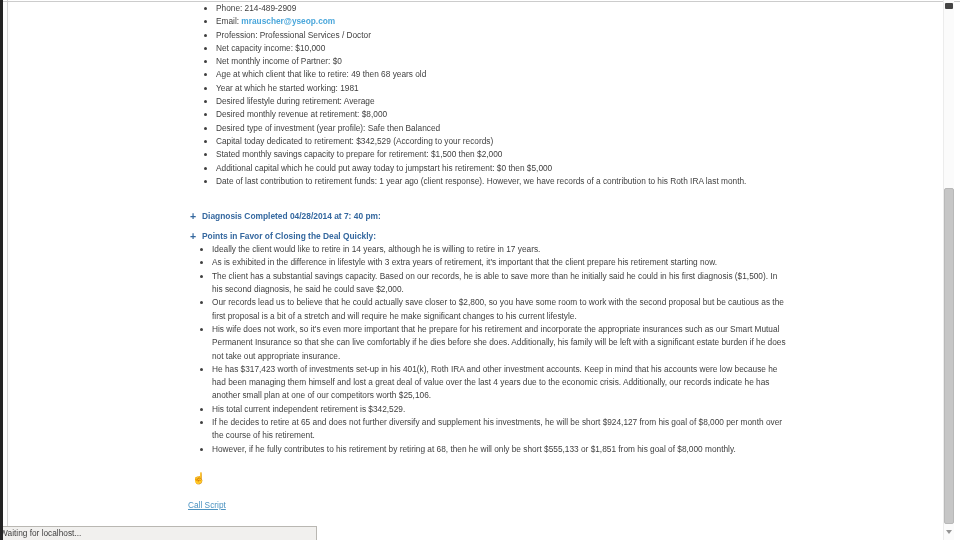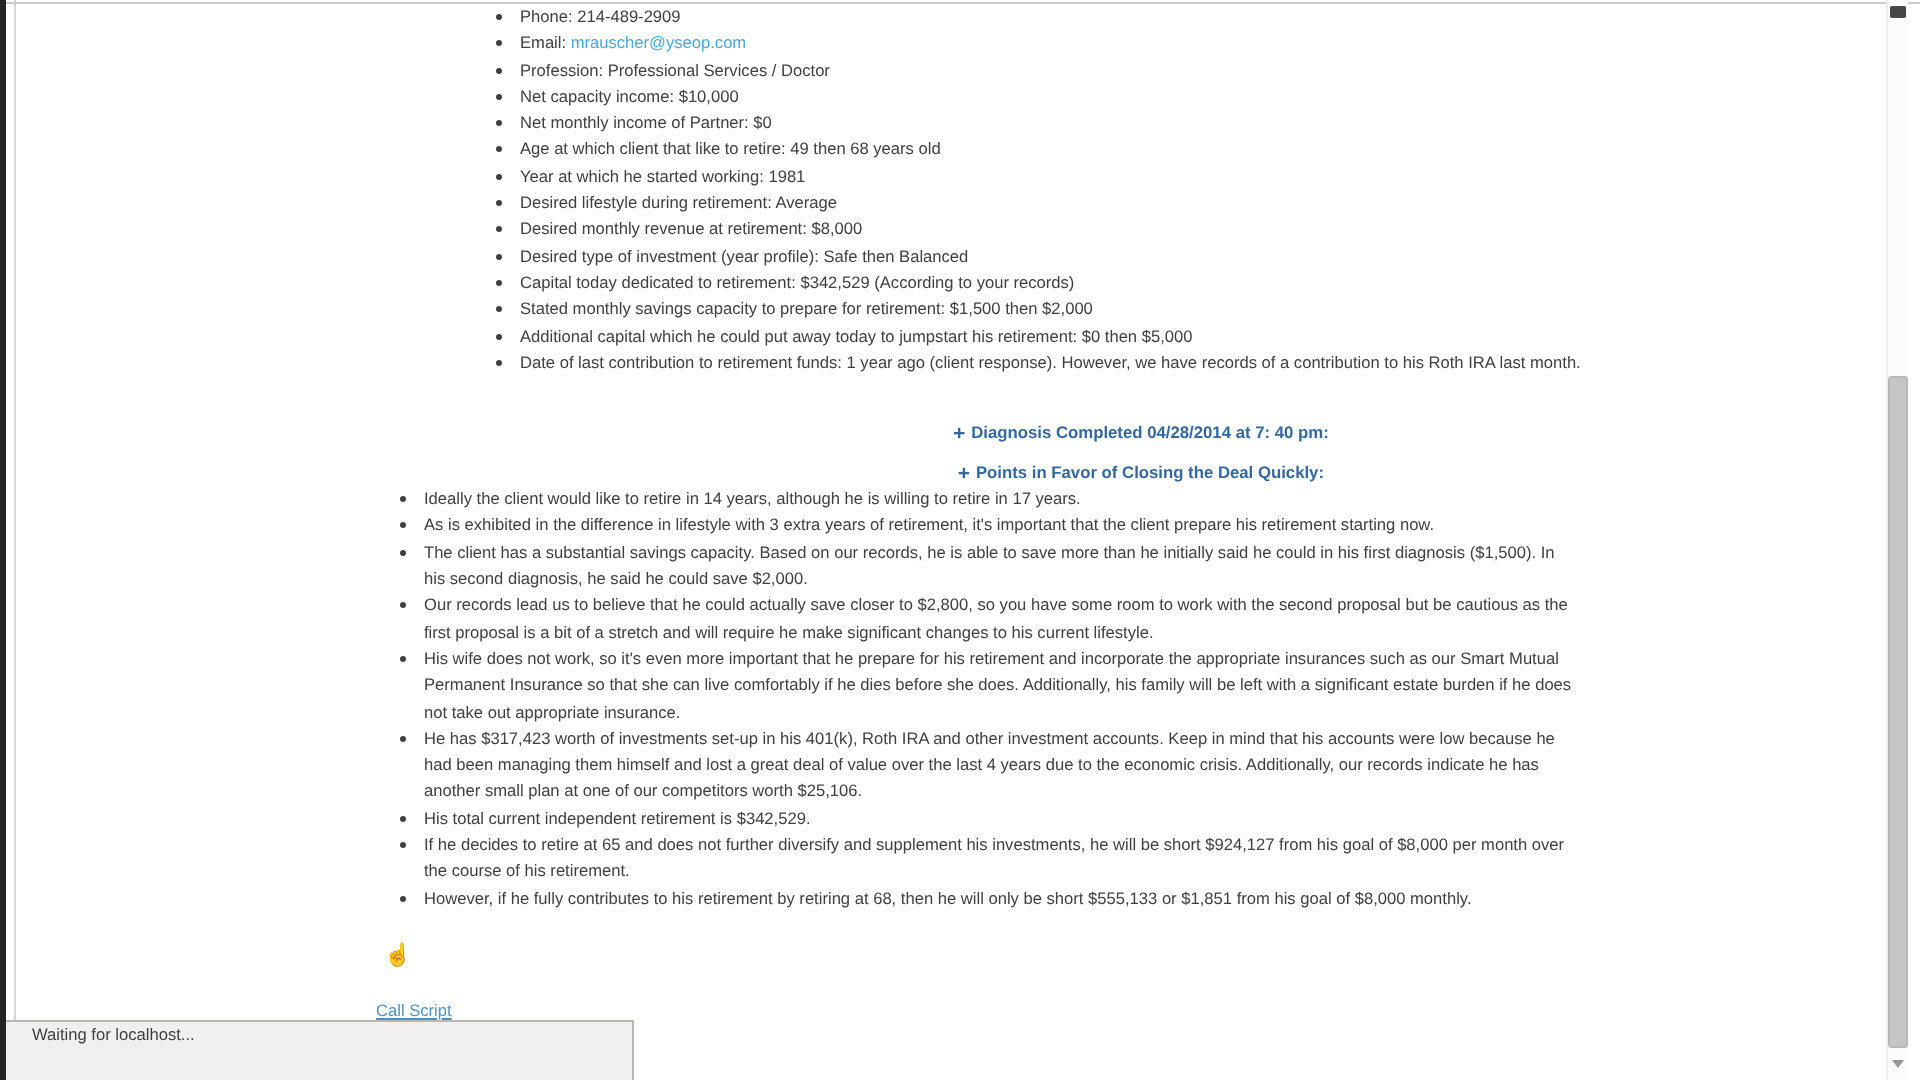--- a/index.html
+++ b/index.html
@@ -14,47 +14,47 @@
   .frame-line-left { position:absolute; left:7px; top:0; width:1px; height:540px; background:#d6d6d6; z-index:2; }
   .frame-line-top  { position:absolute; left:0; top:1px; width:960px; height:1px; background:#cccccc; z-index:2; }
 
   
   .content {
     position:absolute; left:188px; top:2px; width:760px;
     font-size:8.3px; line-height:13.3px; color:#3f3f3f;
   }
   ul { margin:0; list-style:disc; }
   #client-list { padding:0 0 0 28px; width:700px; }
-  #client-list li { line-height:13.3px;margin-left:44px; }
-  .email-link { color:#4ba7db; text-decoration:none; }
+  #client-list li { line-height:13.3px; }
+  .email-link { color:#4ba7db; text-decoration:none;font-weight:bold; }
 
-  #sections { margin-top:18px; margin-left:2px;text-align:center; }
+  #sections { margin-top:18px; margin-left:2px; }
   .section-head {
     height:20px; line-height:20px; font-weight:bold; color:#35689f;
     font-size:8.4px; cursor:pointer; white-space:nowrap;
   }
   .section-head .plus { display:inline-block; width:12px; font-size:10.5px; font-weight:bold; vertical-align:-1px; }
 
   #points-list { margin:-3px 0 0 0; padding:0 0 0 24px; width:576px; }
   #points-list li { line-height:13.3px; }
 
   .hand-cursor {
     position:absolute; left:192px; top:472px; font-size:11px; color:#5a5a5a;
     z-index:3; line-height:12px;
   }
   .call-script {
     position:absolute; left:188px; top:500px; font-size:8.3px;
     color:#4c93c1; 
   }
 
   
   .status-bar {
-    position:absolute; left:0; bottom:0; width:317px; height:30px;
+    position:absolute; left:0; bottom:0; width:317px; height:14px;
     background:#f1f0ee; border:1px solid #b9b7b2; border-left:none; border-bottom:none;
-    font-size:8.3px; line-height:13px; color:#3f3f3f; padding-left:16px;
+    font-size:8.3px; line-height:13px; color:#3f3f3f; padding-left:0;
     box-sizing:border-box; z-index:4;
   }
 
   
   .scrollbar {
     position:absolute; right:6px; top:0; width:10px; height:540px;
     background:#fbfbfb; border-left:1px solid #ececec; z-index:5;
   }
   .scroll-top-icon {
     position:absolute; top:3px; left:1px; width:8px; height:6px;

